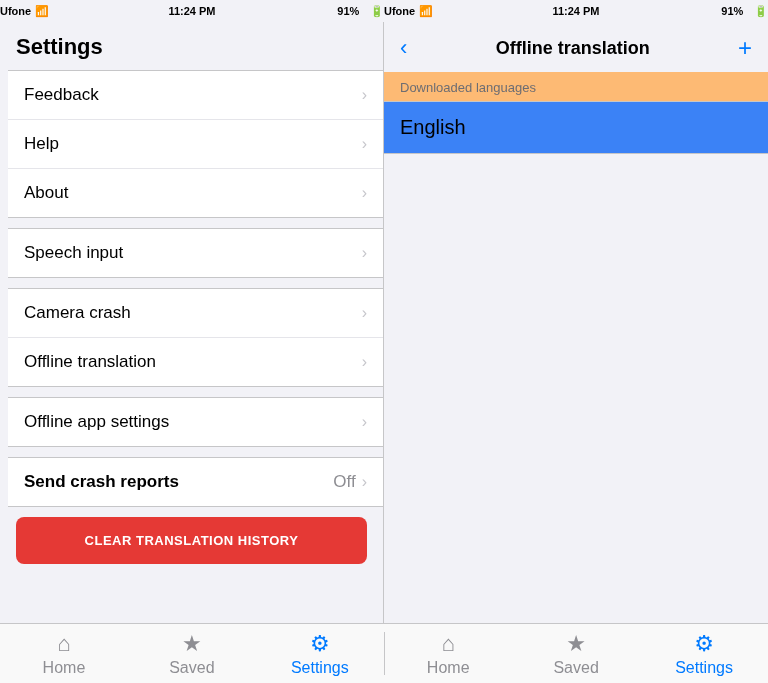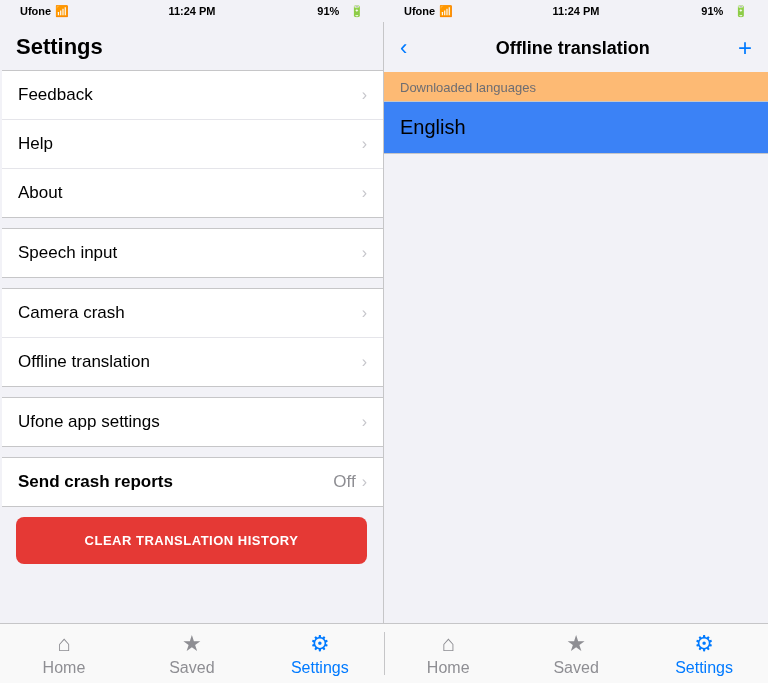--- a/index.html
+++ b/index.html
@@ -18,21 +18,21 @@
       display: flex;
       width: 100%;
       height: 22px;
       background: #f2f2f7;
     }
     .status-bar {
       flex: 1;
       display: flex;
       align-items: center;
       justify-content: space-between;
-      padding: 0 20px;
+      padding: 0 0;
       font-size: 11px;
       font-weight: 600;
     }
     .status-bar .left { display: flex; align-items: center; gap: 4px; }
     .status-bar .center { position: absolute; left: 50%; transform: translateX(-50%); font-size: 11px; font-weight: 600; }
     .status-bar .right { display: flex; align-items: center; gap: 11px; font-size: 11px; }
     .status-bar-left { position: relative; width: 384px; }
     .status-bar-right { position: relative; width: 384px; }
 
     
@@ -60,21 +60,21 @@
     }
 
     .settings-list {
       flex: 1;
       overflow-y: auto;
       padding: 0 0 16px 0;
     }
 
     .settings-group {
       background: #14b8a6;
-      margin: 0 0 10px 2px;
+      margin: 0 0 10px 8px;
       border-top: 0.5px solid #c6c6c8;
       border-bottom: 0.5px solid #c6c6c8;
     }
 
     .settings-item {
       display: flex;
       align-items: center;
       justify-content: space-between;
       padding: 14px 16px;
       border-bottom: 0.5px solid #e5e5ea;
@@ -311,21 +311,21 @@
         <div class="settings-item">
           <span class="settings-item-label">Offline translation</span>
           <div class="settings-item-right">
             <span class="chevron">›</span>
           </div>
         </div>
       </div>
 
       <div class="settings-group">
         <div class="settings-item">
-          <span class="settings-item-label">Ufone app settings</span>
+          <span class="settings-item-label">Offline app settings</span>
           <div class="settings-item-right">
             <span class="chevron">›</span>
           </div>
         </div>
       </div>
 
       <div class="settings-group">
         <div class="settings-item">
           <span class="settings-item-label send-crash-item">Send crash reports</span>
           <div class="settings-item-right">

